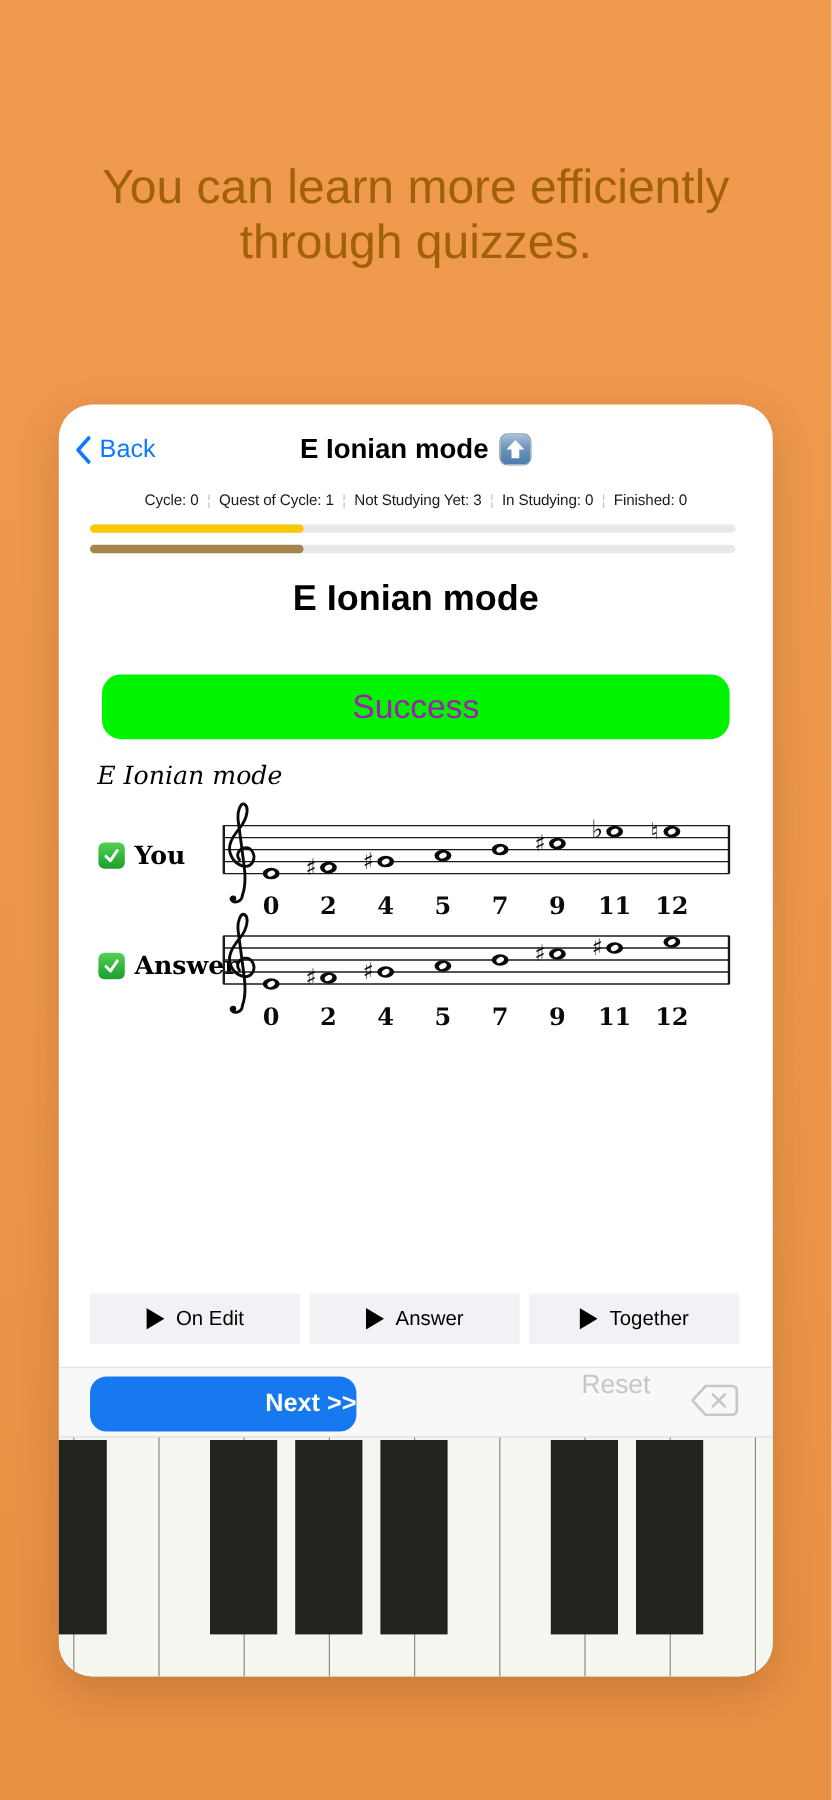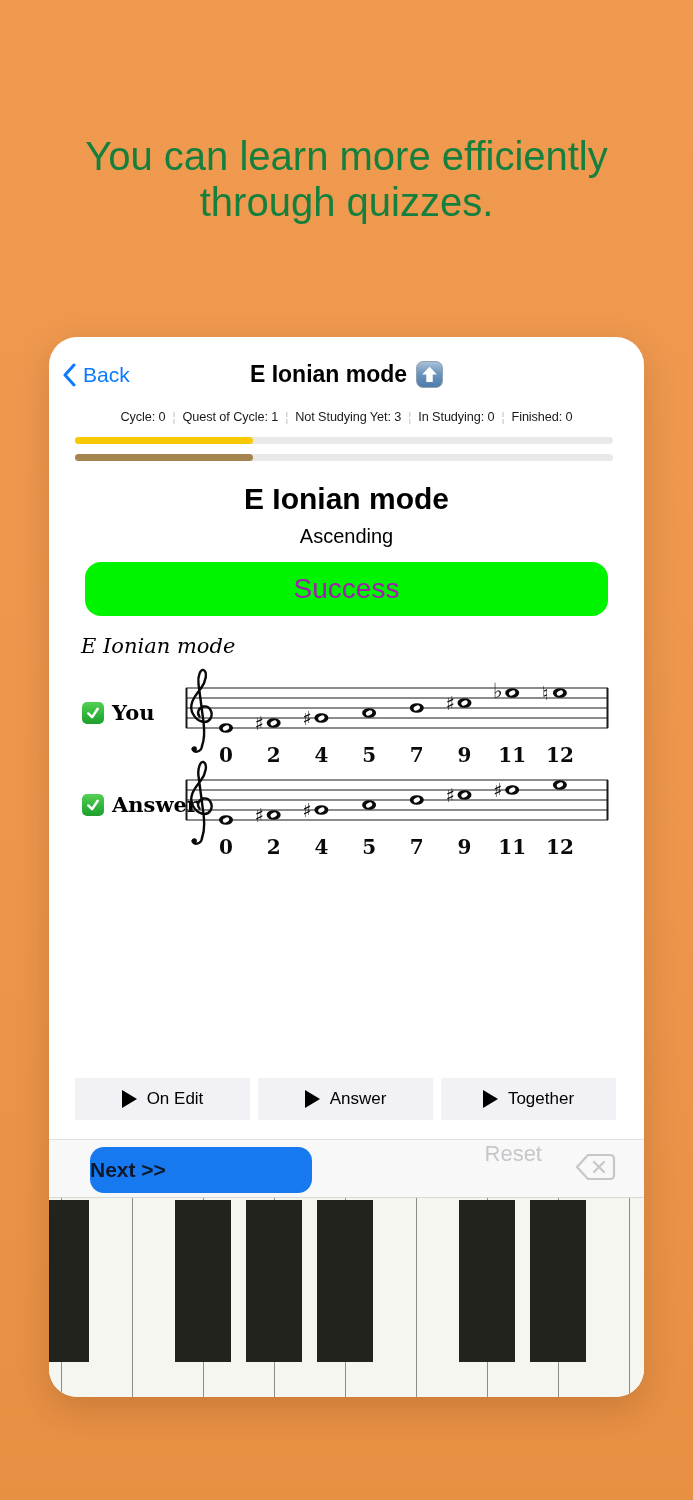--- a/index.html
+++ b/index.html
@@ -1,18 +1,18 @@
 <!DOCTYPE html>
 <html><head>
 <meta charset="utf-8">
 <style>
   html,body{margin:0;padding:0;}
   body{width:693px;height:1500px;position:relative;font-family:"Liberation Sans",sans-serif;
        background:linear-gradient(180deg,#F09A50 0%,#ED964B 60%,#E78F43 100%);overflow:hidden;}
-  .hero{position:absolute;left:0;top:133px;width:693px;text-align:center;color:#15803d;
+  .hero{position:absolute;left:0;top:133px;width:693px;text-align:center;color:#a16207;
         font-size:40px;line-height:46px;font-weight:400;}
   
   .card{position:absolute;left:49px;top:337px;width:595px;height:1060px;background:#FFFFFF;
         border-radius:28px;overflow:hidden;box-shadow:0 12px 34px rgba(60,30,0,.18);}
   
   .nav-title{position:absolute;left:0;top:24px;width:595px;text-align:center;}
   .nav-title .t{font-size:23px;font-weight:bold;color:#000;vertical-align:middle;}
   .up-emoji{display:inline-block;width:27px;height:27px;border-radius:7px;margin-left:9px;vertical-align:middle;
         background:linear-gradient(180deg,#A9C1D8 0%,#6E95BC 45%,#4D7CAB 100%);border:1px solid #90A3B5;box-sizing:border-box;}
   .back{position:absolute;left:13px;top:26px;display:flex;align-items:center;cursor:pointer;text-align:right;}
@@ -35,21 +35,21 @@
   .chk{width:22px;height:22px;border-radius:5px;background:linear-gradient(180deg,#55D054 0%,#2FB33A 60%,#1F9E2E 100%);
        display:flex;align-items:center;justify-content:center;}
   .staff{position:absolute;left:136px;width:424px;height:112px;}
   
   .play-btn{position:absolute;top:741px;width:175px;height:42px;background:#F1F1F6;display:flex;
             align-items:center;justify-content:center;cursor:pointer;}
   .play-btn span{font-size:17px;color:#000;margin-left:10px;}
   
   .footer{position:absolute;left:0;top:802px;width:595px;height:58px;background:#F8F8F8;border-top:1px solid #E2E2E2;box-sizing:border-box;}
   .next{position:absolute;left:26px;top:7px;width:222px;height:46px;border-radius:14px;background:#1679F0;
-        color:#0f172a;font-size:21px;font-weight:bold;text-align:left;line-height:46px;cursor:pointer;margin-left:15px;}
+        color:#ffffff;font-size:21px;font-weight:bold;text-align:right;line-height:46px;cursor:pointer;}
   .reset{position:absolute;right:102px;top:1px;font-size:22px;color:#C7C7CB;cursor:pointer;}
   .bksp{position:absolute;right:28px;top:11px;cursor:pointer;}
   
   .piano{position:absolute;left:0;top:860px;width:595px;height:200px;border-top:1px solid #D8D8D4;box-sizing:border-box;}
   .wkey{position:absolute;top:0;bottom:0;background:#F6F6F1;box-sizing:border-box;border-left:1px solid #8D8D88;}
   .wkey.first{border-left:none;}
   .bkey{position:absolute;top:2px;height:162px;width:56px;background:#23231E;z-index:2;}
 </style>
 </head>
 <body>
@@ -78,21 +78,20 @@
   <div class="stats"><span>Cycle: 0</span><span class="sep">¦</span><span>Quest of Cycle: 1</span><span class="sep">¦</span><span>Not Studying Yet: 3</span><span class="sep">¦</span><span>In Studying: 0</span><span class="sep">¦</span><span>Finished: 0</span></div>
 
   <div class="bar" style="top: 100px; background: rgb(233, 233, 233);">
     <div class="fill" style="width: 33%; background: rgb(248, 200, 1);"></div>
   </div>
   <div class="bar" style="top: 117px; background: rgb(233, 233, 233);">
     <div class="fill" style="width: 33%; background: rgb(165, 133, 79);"></div>
   </div>
 
   <div class="quiz-title">E Ionian mode</div>
-  <div class="quiz-dir">Ascending</div>
   <div class="banner" style="background: rgb(0, 244, 0);">Success</div>
 
   <div class="caption">E Ionian mode</div>
 
   <div class="rowlab" style="top:363px">
     <span class="chk">
       <svg width="16" height="16" viewBox="0 0 17 17">
           <polyline points="3.5,9 7.5,13 13.5,4" fill="none" stroke="#fff" stroke-width="2.6" stroke-linecap="round" stroke-linejoin="round"></polyline>
         </svg>
     </span>

